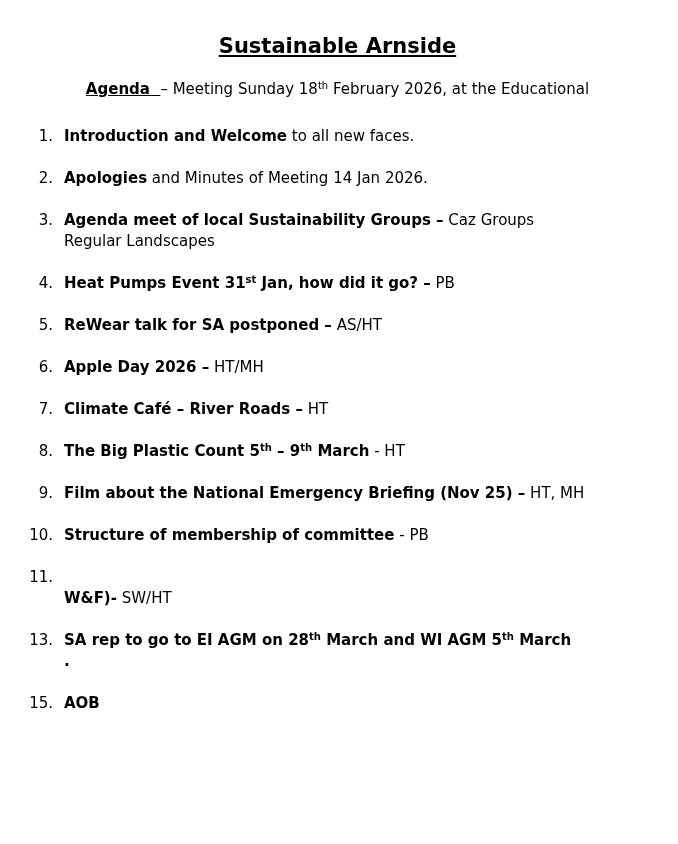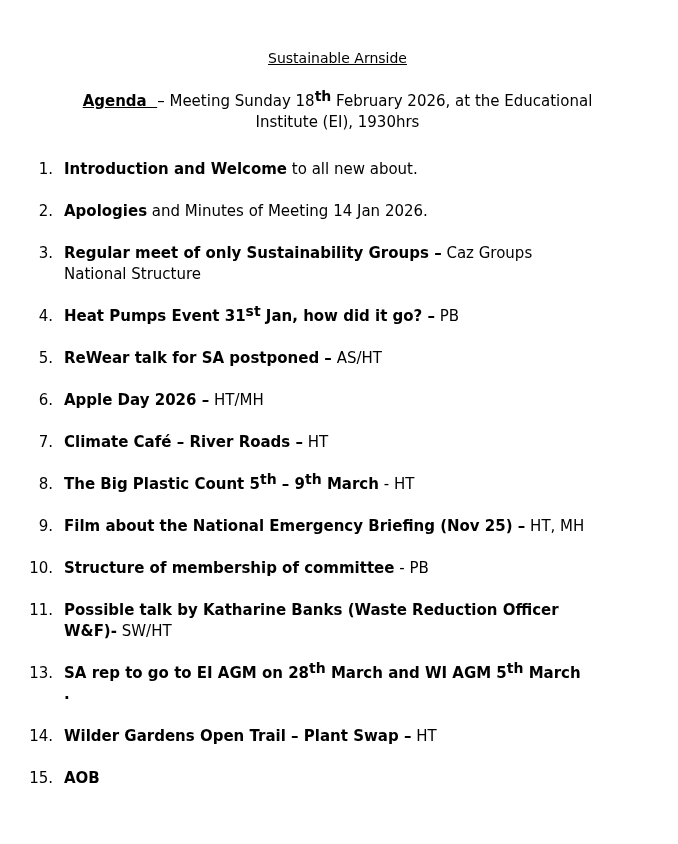--- a/index.html
+++ b/index.html
@@ -16,38 +16,37 @@
     font-size: 15px;
     line-height: 21px;
   }
   .page {
     box-sizing: border-box;
     width: 678px;
     height: 844px;
     padding: 36px 30px 0 27px;
   }
   .doc-title {
-    margin: 12px 0 22px 0;
-    font-size: 14px;
+    margin: 0 0 22px 0;
+    font-size: 21px;
     line-height: 21px;
-    font-weight: normal;
+    font-weight: bold;
     text-align: center;
   }
   .agenda-heading {
     margin: 0 0 26px 0;
     text-align: center;
   }
   .b { font-weight: bold; text-align: right; }
   .u { text-decoration: underline; }
   .sup {
-    font-size: 14px;
+    font-size: 10px;
     line-height: 0;
     position: relative;
     top: -5px;
-    font-weight: bold;
   }
   ol.agenda-list {
     margin: 0;
     padding: 0;
     list-style: none;
   }
   ol.agenda-list li {
     display: flex;
     margin: 0 0 21px 0;
   }
@@ -62,34 +61,34 @@
   }
 </style>
 </head>
 <body>
 
 <div class="page">
   <h1 class="doc-title">
     <span class="u">Sustainable Arnside</span>
   </h1>
 
-  <p class="agenda-heading"><span class="b u">Agenda &nbsp;</span><span>– Meeting Sunday 18</span><span class="sup">th</span><span> February 2026, at the Educational</span><br><span>Institute (EI), 1930hrs</span></p>
+  <p class="agenda-heading"><span class="b u">Agenda &nbsp;</span><span>– Meeting Sunday 18</span><span class="sup">th</span><span> February 2026, at the Educational</span><br></p>
 
   <ol class="agenda-list">
       <li>
         <span class="item-number">1.</span>
-        <div class="item-text"><span class="b">Introduction and Welcome</span><span> to all new about.</span></div>
+        <div class="item-text"><span class="b">Introduction and Welcome</span><span> to all new faces.</span></div>
       </li>
       <li>
         <span class="item-number">2.</span>
         <div class="item-text"><span class="b">Apologies</span><span> and Minutes of Meeting 14 Jan 2026.</span></div>
       </li>
       <li>
         <span class="item-number">3.</span>
-        <div class="item-text"><span class="b">Regular meet of only Sustainability Groups –</span><span> Caz Groups</span><br><span>National Structure</span></div>
+        <div class="item-text"><span class="b">Agenda meet of local Sustainability Groups –</span><span> Caz Groups</span><br><span>Regular Landscapes</span></div>
       </li>
       <li>
         <span class="item-number">4.</span>
         <div class="item-text"><span class="b">Heat Pumps Event 31</span><span class="b sup">st</span><span class="b"> Jan, how did it go? –</span><span> PB</span></div>
       </li>
       <li>
         <span class="item-number">5.</span>
         <div class="item-text"><span class="b">ReWear talk for SA postponed –</span><span> AS/HT</span></div>
       </li>
       <li>
@@ -107,28 +106,24 @@
       <li>
         <span class="item-number">9.</span>
         <div class="item-text"><span class="b">Film about the National Emergency Briefing (Nov 25) –</span><span> HT, MH</span></div>
       </li>
       <li>
         <span class="item-number">10.</span>
         <div class="item-text"><span class="b">Structure of membership of committee</span><span> - PB</span></div>
       </li>
       <li>
         <span class="item-number">11.</span>
-        <div class="item-text"><span class="b">Possible talk by Katharine Banks (Waste Reduction Officer</span><br><span class="b">W&amp;F)-</span><span> SW/HT</span></div>
+        <div class="item-text"><br><span class="b">W&amp;F)-</span><span> SW/HT</span></div>
       </li>
       <li>
         <span class="item-number">13.</span>
         <div class="item-text"><span class="b">SA rep to go to EI AGM on 28</span><span class="b sup">th</span><span class="b"> March and WI AGM 5</span><span class="b sup">th</span><span class="b"> March</span><br><span class="b">.</span></div>
-      </li>
-      <li>
-        <span class="item-number">14.</span>
-        <div class="item-text"><span class="b">Wilder Gardens Open Trail – Plant Swap –</span><span> HT</span></div>
       </li>
       <li>
         <span class="item-number">15.</span>
         <div class="item-text"><span class="b">AOB</span></div>
       </li>
     </ol>
 </div>
 
 </body></html>

